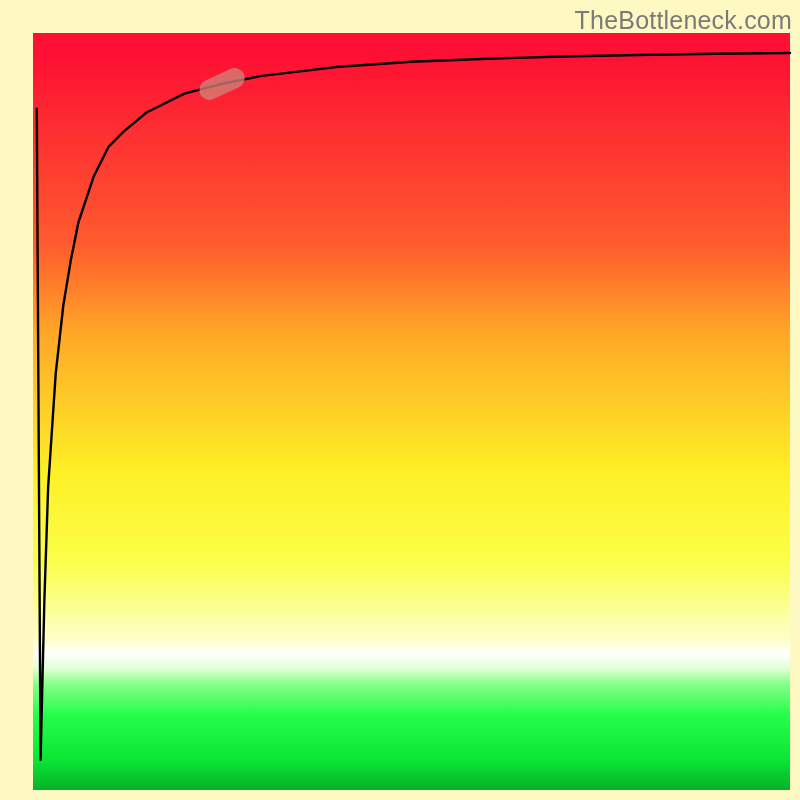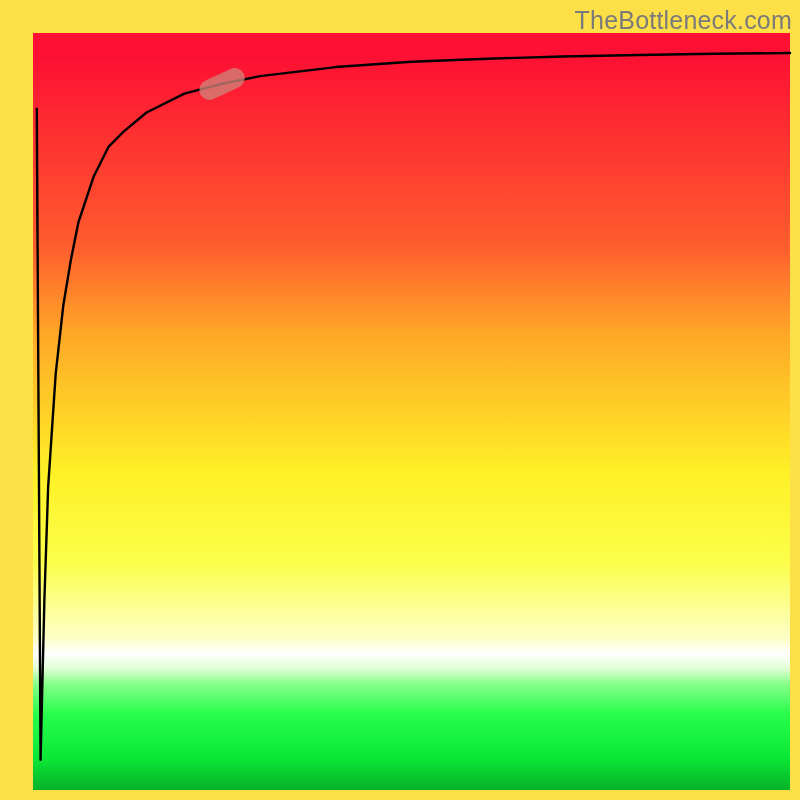--- a/index.html
+++ b/index.html
@@ -8,21 +8,21 @@
     width: 800px;
     height: 800px;
     overflow: hidden;
     font-family: Arial, Helvetica, sans-serif;
     background: #000;
   }
   .frame {
     position: relative;
     width: 800px;
     height: 800px;
-    background: #fde047;
+    background: #fef9c3;
   }
   .plot-area {
     position: absolute;
     left: 33px;
     top: 33px;
     width: 757px;
     height: 757px;
     background: linear-gradient(
       to bottom,
       #fd1033 0%,

